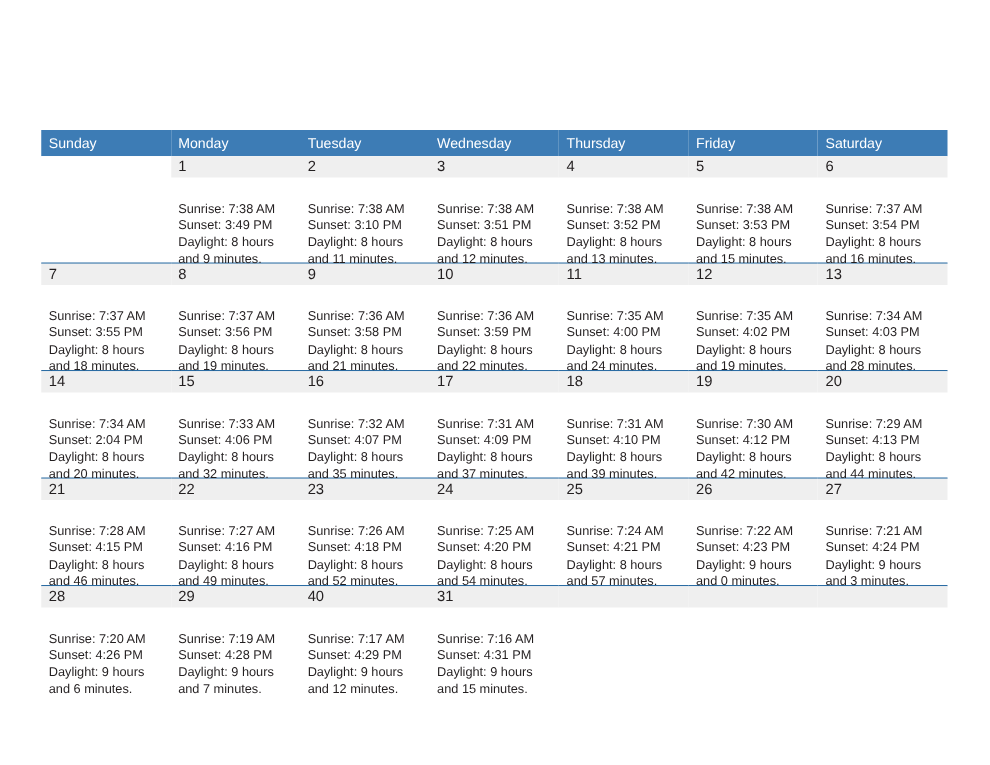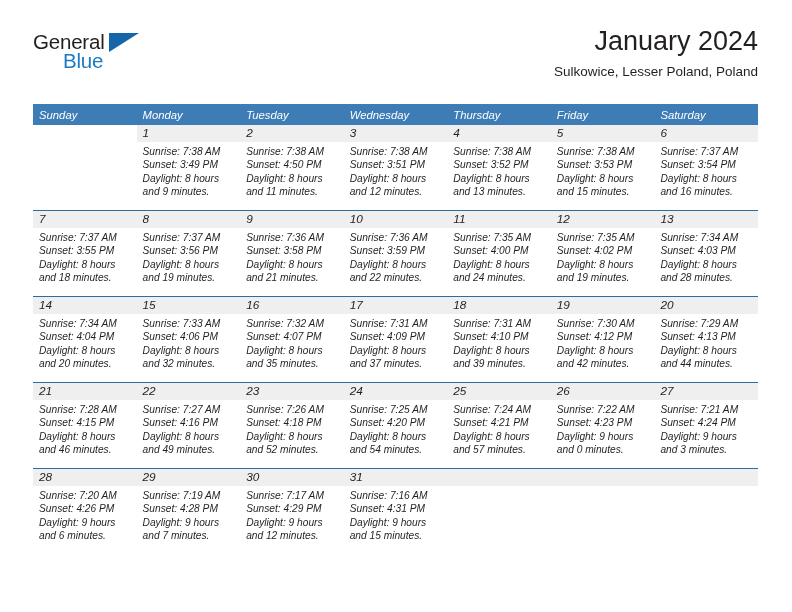--- a/index.html
+++ b/index.html
@@ -83,21 +83,20 @@
   }
 
   
   .cal {
     position: absolute;
     left: 33px;
     top: 104px;
     width: 725px;
     border-collapse: collapse;
     table-layout: fixed;
-    font-style: italic;
   }
   .cal th {
     background: #3d7cb5;
     color: #ffffff;
     font-size: 11.3px;
     font-weight: normal;
     text-align: left;
     padding: 4px 0 4px 6px;
     height: 13px;
     border: none;
@@ -129,44 +128,34 @@
     color: #231f20;
   }
   .daycell.empty .daynum-band {
     background: #efefef;
   }
   .daycell.blank .daynum-band {
     background: #ffffff;
   }
   .lines {
     padding: 3px 6px 0 6px;
+    margin-top: 16px;
   }
   .lines div {
     font-size: 10.2px;
     color: #231f20;
     line-height: 13.4px;
     white-space: nowrap;
   }
 </style>
 </head>
 <body>
 
 <div class="page">
 
-  <div class="header">
-    <div class="logo">
-      <span class="logo-general">General</span>
-      <span class="logo-tri"></span>
-      <span class="logo-blue">Blue</span>
-    </div>
-    <div class="title-block">
-      <div class="cal-title">January 2024</div>
-      <div class="cal-sub">Sulkowice, Lesser Poland, Poland</div>
-    </div>
-  </div>
 
   <table class="cal">
     <thead>
       <tr id="weekday-row">
           <th>Sunday</th>
           <th>Monday</th>
           <th>Tuesday</th>
           <th>Wednesday</th>
           <th>Thursday</th>
           <th>Friday</th>
@@ -190,21 +179,21 @@
                 <div>Daylight: 8 hours</div>
                 <div>and 9 minutes.</div>
               </div>
             </div>
           </td>
           <td>
             <div class="daycell">
               <div class="daynum-band">2</div>
               <div class="lines">
                 <div>Sunrise: 7:38 AM</div>
-                <div>Sunset: 4:50 PM</div>
+                <div>Sunset: 3:10 PM</div>
                 <div>Daylight: 8 hours</div>
                 <div>and 11 minutes.</div>
               </div>
             </div>
           </td>
           <td>
             <div class="daycell">
               <div class="daynum-band">3</div>
               <div class="lines">
                 <div>Sunrise: 7:38 AM</div>
@@ -326,21 +315,21 @@
               </div>
             </div>
           </td>
         </tr>
         <tr class="week-row">
           <td>
             <div class="daycell">
               <div class="daynum-band">14</div>
               <div class="lines">
                 <div>Sunrise: 7:34 AM</div>
-                <div>Sunset: 4:04 PM</div>
+                <div>Sunset: 2:04 PM</div>
                 <div>Daylight: 8 hours</div>
                 <div>and 20 minutes.</div>
               </div>
             </div>
           </td>
           <td>
             <div class="daycell">
               <div class="daynum-band">15</div>
               <div class="lines">
                 <div>Sunrise: 7:33 AM</div>
@@ -503,21 +492,21 @@
               <div class="lines">
                 <div>Sunrise: 7:19 AM</div>
                 <div>Sunset: 4:28 PM</div>
                 <div>Daylight: 9 hours</div>
                 <div>and 7 minutes.</div>
               </div>
             </div>
           </td>
           <td>
             <div class="daycell">
-              <div class="daynum-band">30</div>
+              <div class="daynum-band">40</div>
               <div class="lines">
                 <div>Sunrise: 7:17 AM</div>
                 <div>Sunset: 4:29 PM</div>
                 <div>Daylight: 9 hours</div>
                 <div>and 12 minutes.</div>
               </div>
             </div>
           </td>
           <td>
             <div class="daycell">

